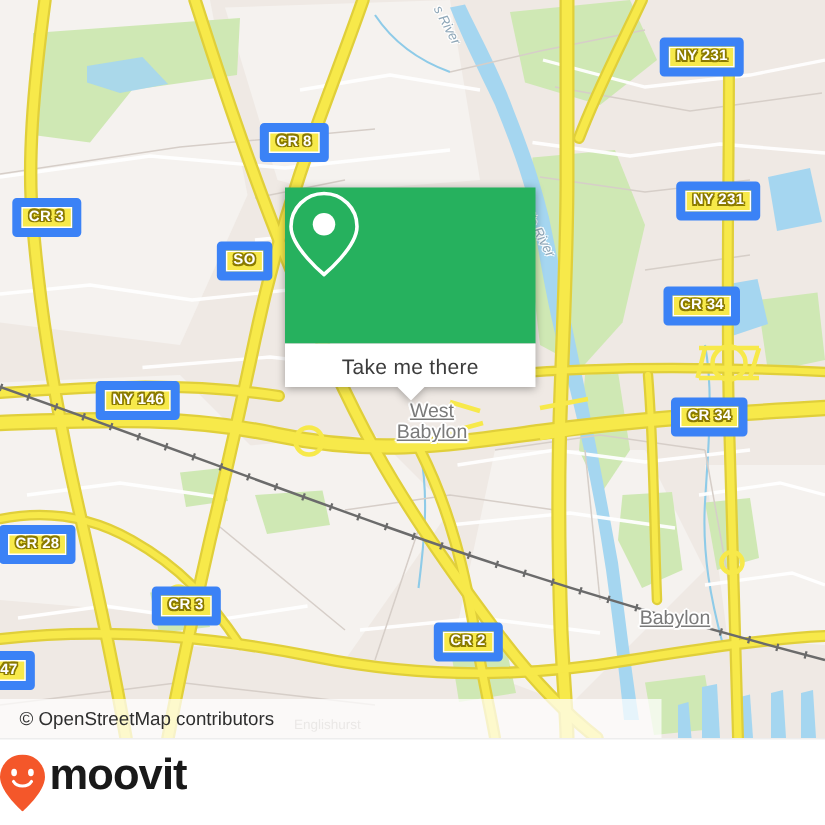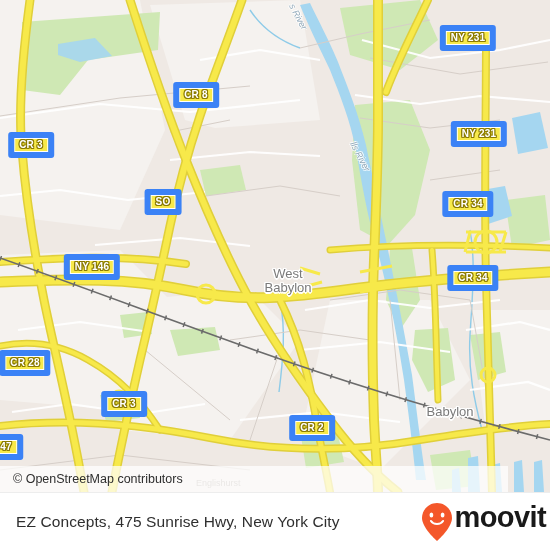--- a/index.html
+++ b/index.html
@@ -42,20 +42,21 @@
     transform:translate(-50%,-50%);
     color:#7a7a7a;
     font-size:13px;
     text-align:center;
     line-height:14px;
     white-space:pre;
     text-shadow:
       -1.5px 0 #fff,1.5px 0 #fff,0 -1.5px #fff,0 1.5px #fff,
       -1px -1px #fff,1px -1px #fff,-1px 1px #fff,1px 1px #fff;
     pointer-events:none;
+    text-decoration:underline;
   }
   .river-label{
     position:absolute;
     color:#8fa7b8;
     font-size:9px;
     font-style:italic;
     white-space:nowrap;
     text-shadow:-1px 0 #fff,1px 0 #fff,0 -1px #fff,0 1px #fff;
     pointer-events:none;
   }
@@ -91,21 +92,21 @@
     position:absolute;left:50%;bottom:-9px;
     transform:translateX(-50%);
     width:0;height:0;
     border-left:10px solid transparent;
     border-right:10px solid transparent;
     border-top:10px solid #ffffff;
   }
 
   
   #attribution{
-    position:absolute;left:0;top:466px;width:508px;height:26px;
+    position:absolute;left:0;top:466px;width:441px;height:26px;
     background:rgba(255,255,255,.72);
     display:flex;align-items:center;
   }
   #attribution-text{
     font-size:12.5px;color:#2e2e2e;padding-left:13px;
   }
 
   
   #bottombar{
     position:absolute;left:0;top:492px;width:550px;height:58px;
@@ -267,21 +268,21 @@
         </g>
 
       </g>
     </svg>
 
     <div id="shields">
         <div class="shield" style="left: 196px; top: 95px;">CR 8</div>
         <div class="shield" style="left: 468px; top: 38px;">NY 231</div>
         <div class="shield" style="left: 31px; top: 145px;">CR 3</div>
         <div class="shield" style="left: 479px; top: 134px;">NY 231</div>
-        <div class="shield" style="left: 163px; top: 174px; margin-top: 28px;">SO</div>
+        <div class="shield" style="left: 163px; top: 174px;">SO</div>
         <div class="shield" style="left: 468px; top: 204px;">CR 34</div>
         <div class="shield" style="left: 92px; top: 267px;">NY 146</div>
         <div class="shield" style="left: 473px; top: 278px;">CR 34</div>
         <div class="shield" style="left: 25px; top: 363px;">CR 28</div>
         <div class="shield" style="left: 124px; top: 404px;">CR 3</div>
         <div class="shield" style="left: 312px; top: 428px;">CR 2</div>
         <div class="shield" style="left: 6px; top: 447px;">47</div>
       </div>
 
     <div id="places">
@@ -291,28 +292,39 @@
       </div>
 
     <div id="rivers">
         <div class="river-label" style="left: 296px; top: 2px; transform: rotate(62deg); transform-origin: left top;">s River</div>
         <div class="river-label" style="left: 357px; top: 140px; transform: rotate(62deg); transform-origin: left top;">lls River</div>
       </div>
     <div id="streets">
         <div class="street-label" style="left: 196px; top: 478px; transform: rotate(0deg);">Englishurst</div>
       </div>
 
+    <div id="popup">
+      <div id="popup-image">
+        <svg width="52" height="62" viewBox="0 0 52 62">
+          <path d="M26 4 C13.8 4 4 13.8 4 26 C4 40 26 58 26 58 C26 58 48 40 48 26 C48 13.8 38.2 4 26 4 Z" fill="none" stroke="#ffffff" stroke-width="2.4"></path>
+          <circle cx="26" cy="24.5" r="7.5" fill="#ffffff"></circle>
+        </svg>
+      </div>
+      <div id="popup-footer">
+        <span id="popup-footer-label">Take me there</span>
+        <div id="popup-tail"></div>
+      </div>
+    </div>
 
     <div id="attribution">
       <span id="attribution-text">© OpenStreetMap contributors</span>
     </div>
   </div>
 
   <div id="bottombar">
-    <span id="address-text">EZ Concepts, 475 Sunrise Hwy, New York City</span>
     <div id="brand">
       <svg width="30" height="38" viewBox="0 0 30 38">
         <path d="M15 0 C6.7 0 0 6.7 0 15 C0 25 15 38 15 38 C15 38 30 25 30 15 C30 6.7 23.3 0 15 0 Z" fill="#f4572a"></path>
         <ellipse cx="9.4" cy="12" rx="1.9" ry="2.5" fill="#ffffff"></ellipse>
         <ellipse cx="20.6" cy="12" rx="1.9" ry="2.5" fill="#ffffff"></ellipse>
         <path d="M9 18 C11.5 22 18.5 22 21 18" fill="none" stroke="#ffffff" stroke-width="2.1" stroke-linecap="round"></path>
       </svg>
       <span id="brand-word">moovit</span>
     </div>
   </div>

